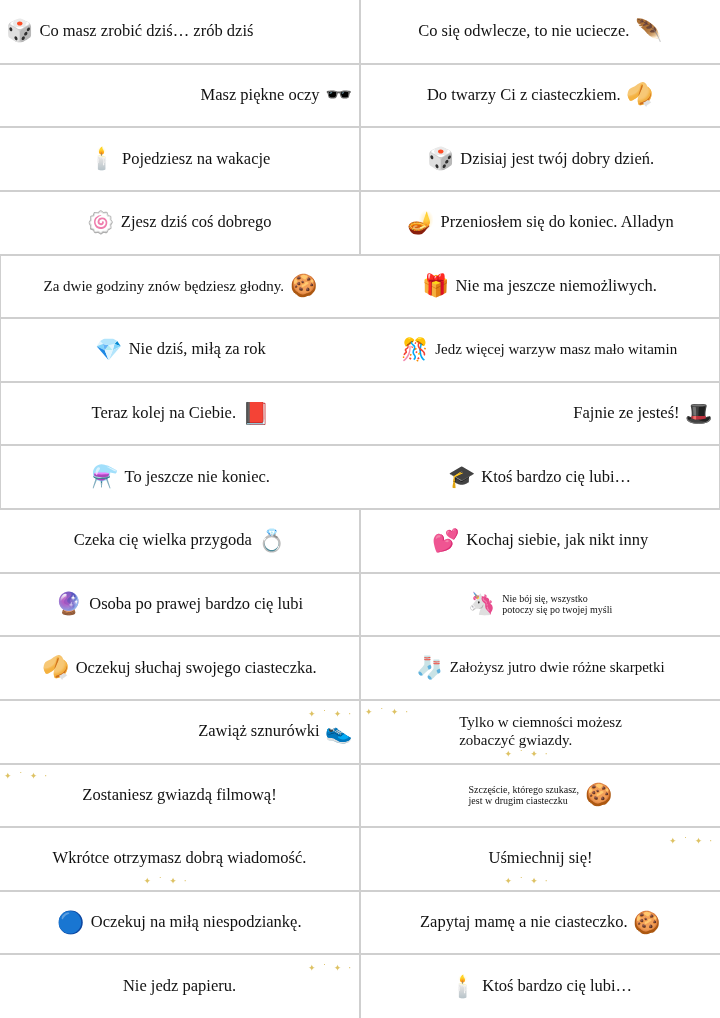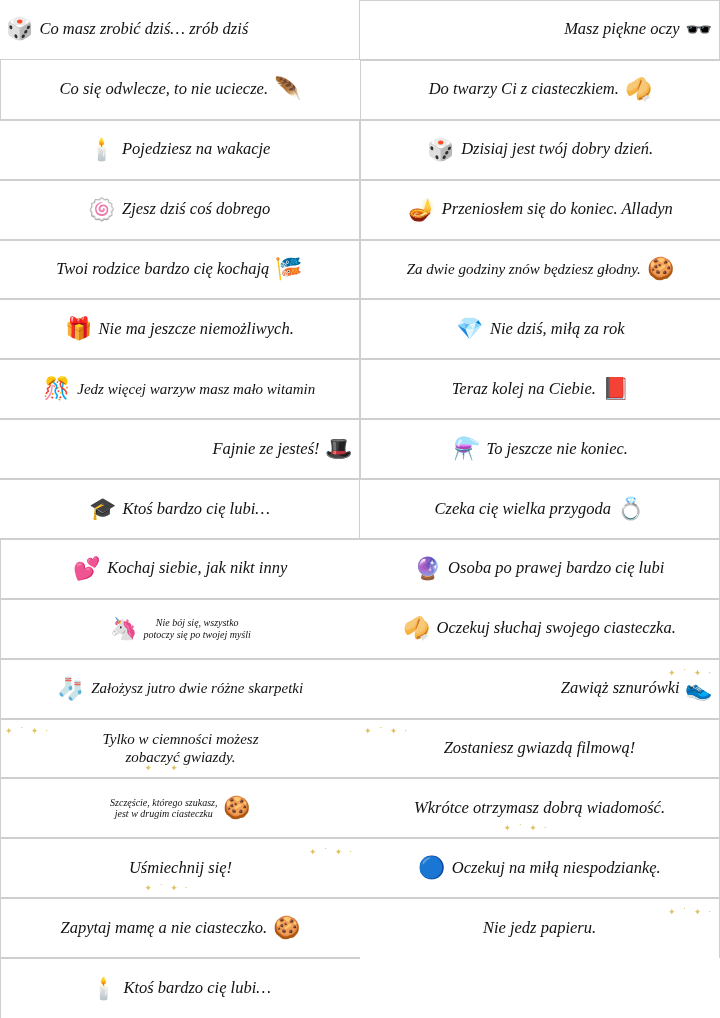--- a/index.html
+++ b/index.html
@@ -40,27 +40,26 @@
     display: flex;
     align-items: center;
     width: 100%;
     gap: 6px;
   }
   .inner.align-left { justify-content: flex-start; }
   .inner.align-right { justify-content: flex-end; }
   .inner.align-center { justify-content: center; }
 
   .txt {
-    font-style: italic;
     font-size: 16.5px;
     line-height: 1.15;
     color: #111;
     white-space: pre-line;
   }
-  .txt.small { font-size: 15px; text-align: center; }
+  .txt.small { font-size: 15px; }
   .txt.tiny { font-size: 10px; }
   .ico {
     font-size: 22px;
     line-height: 1;
     flex: 0 0 auto;
     font-family: "DejaVu Sans", sans-serif;
   }
 
   
   .sparkles {
@@ -80,32 +79,32 @@
 </head>
 <body>
 
 <div id="sheet">
     <div class="cell left-col top-row">
       <div class="inner align-left">
         <span class="ico">🎲</span>
         <div class="txt">Co masz zrobić dziś… zrób dziś</div>
       </div>
     </div>
+    <div class="cell right-col top-row">
+      <div class="inner align-center">
+        <div class="txt">Co się odwlecze, to nie uciecze.</div>
+        <span class="ico">🪶</span>
+      </div>
+    </div>
     <div class="cell left-col">
       <div class="inner align-right">
         <div class="txt">Masz piękne oczy</div>
         <span class="ico">🕶️</span>
       </div>
     </div>
-    <div class="cell right-col top-row">
-      <div class="inner align-center">
-        <div class="txt">Co się odwlecze, to nie uciecze.</div>
-        <span class="ico">🪶</span>
-      </div>
-    </div>
     <div class="cell right-col">
       <div class="inner align-center">
         <div class="txt">Do twarzy Ci z ciasteczkiem.</div>
         <span class="ico">🥠</span>
       </div>
     </div>
     <div class="cell left-col">
       <div class="inner align-center">
         <span class="ico">🕯️</span>
         <div class="txt">Pojedziesz na wakacje</div>
@@ -120,26 +119,20 @@
     <div class="cell left-col">
       <div class="inner align-center">
         <span class="ico">🍥</span>
         <div class="txt">Zjesz dziś coś dobrego</div>
       </div>
     </div>
     <div class="cell right-col">
       <div class="inner align-center">
         <span class="ico">🪔</span>
         <div class="txt">Przeniosłem się do koniec. Alladyn</div>
-      </div>
-    </div>
-    <div class="cell left-col">
-      <div class="inner align-center">
-        <div class="txt">Twoi rodzice bardzo cię kochają</div>
-        <span class="ico">🎏</span>
       </div>
     </div>
     <div class="cell right-col">
       <div class="inner align-center">
         <div class="txt small">Za dwie godziny znów będziesz głodny.</div>
         <span class="ico">🍪</span>
       </div>
     </div>
     <div class="cell left-col">
       <div class="inner align-center">

